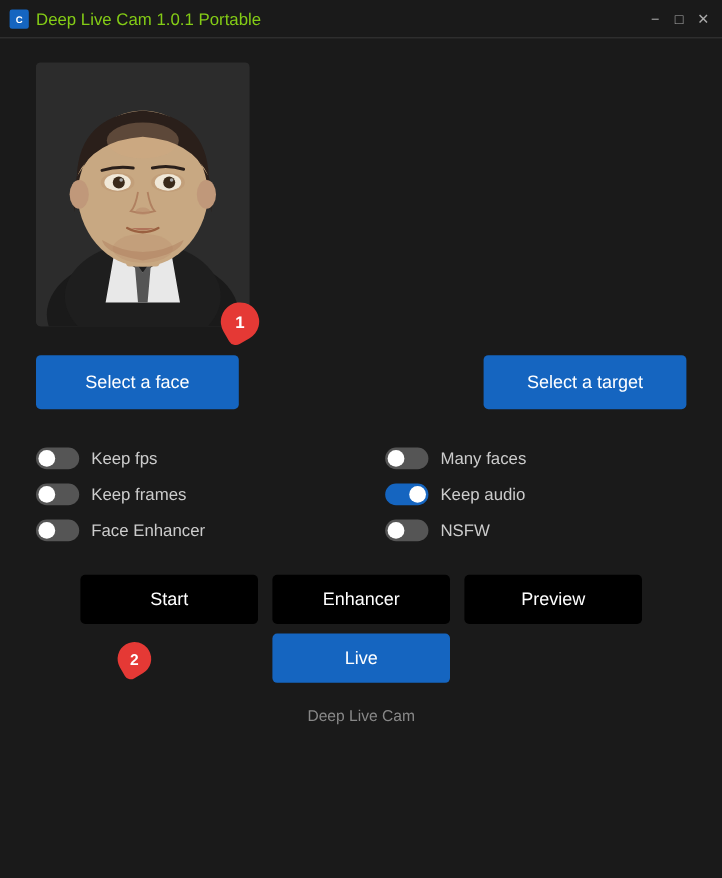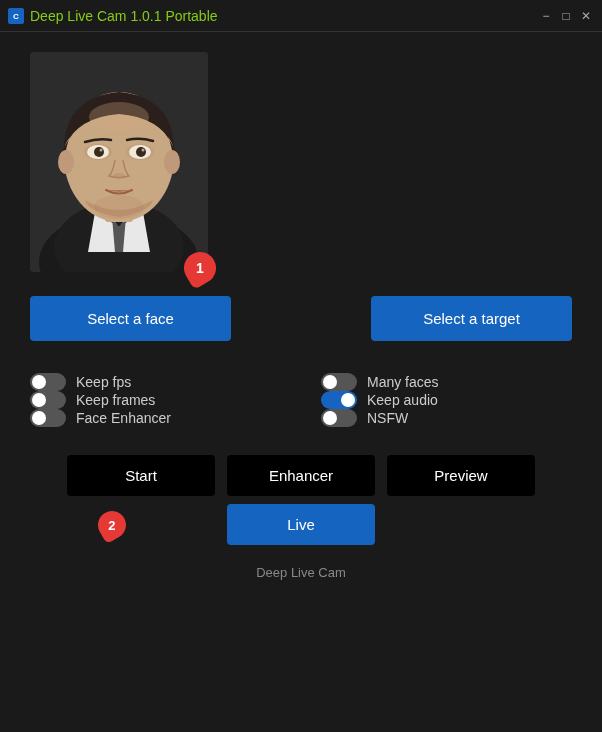--- a/index.html
+++ b/index.html
@@ -124,34 +124,35 @@
     }
 
     .btn-select {
       background: #1565c0;
       color: white;
       border: none;
       border-radius: 4px;
       padding: 14px 0;
       font-size: 15px;
       cursor: pointer;
-      width: 201px;
+      width: 169px;
       text-align: center;
     }
 
     
     .toggles-section {
       margin-top: 32px;
       display: flex;
       gap: 40px;
     }
 
     .toggles-col {
       display: flex;
       flex-direction: column;
+      gap: 12px;
       flex: 1;
     }
 
     .toggle-row {
       display: flex;
       align-items: center;
       gap: 10px;
     }
 
     .toggle-switch {

